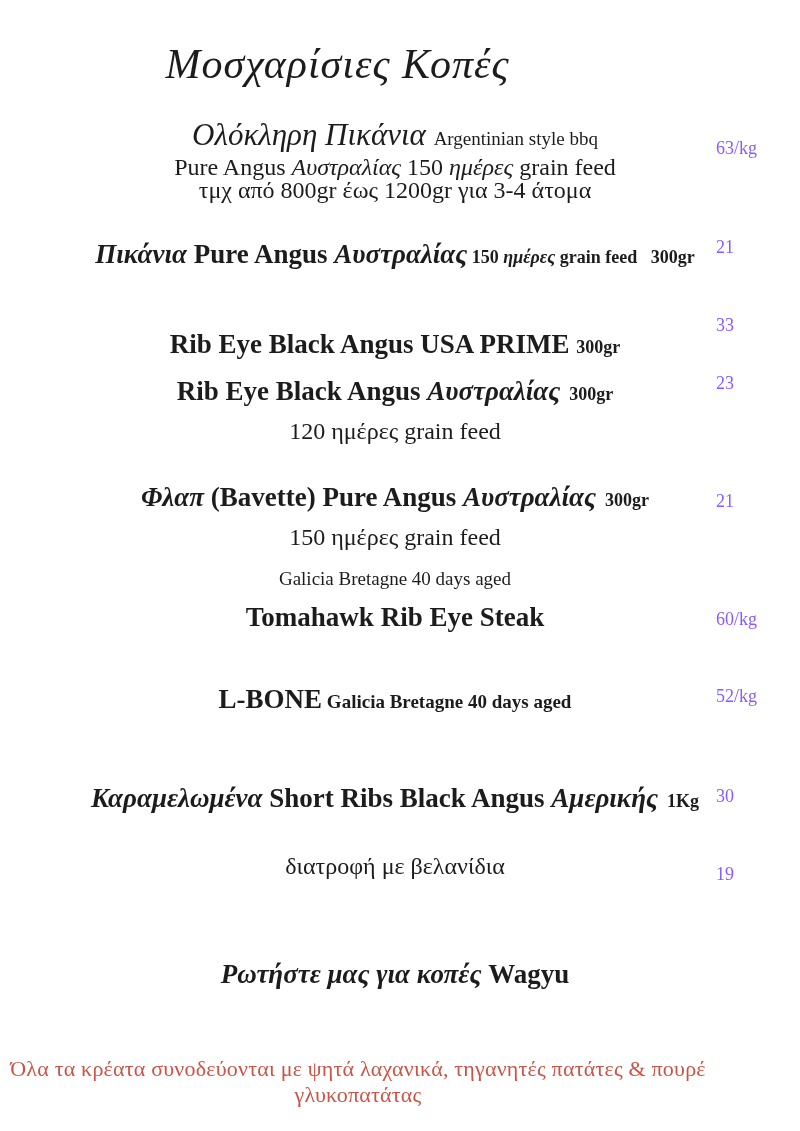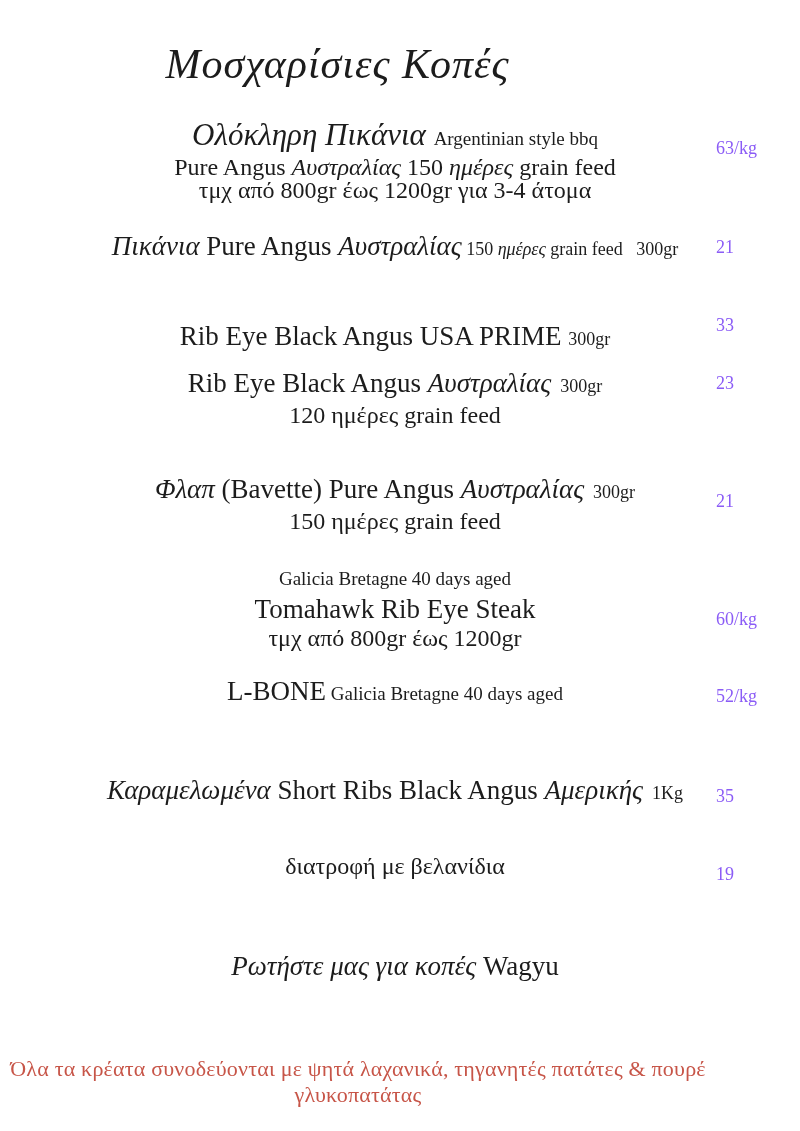--- a/index.html
+++ b/index.html
@@ -19,21 +19,21 @@
     letter-spacing: 1px;
   }
 
   .item {
     position: absolute; left: 0; width: 790px;
     text-align: center;
     white-space: pre-wrap;
   }
   .line { display: block; }
   .line.main-xl { font-size: 20px; line-height: 34px; }
-  .line.main    { font-size: 28px; line-height: 36px; }
+  .line.main    { font-size: 28px; line-height: 52px; font-weight: bold; }
   .line.sub     { font-size: 24px; line-height: 23px; }
   .line.annot-line { font-size: 19px; line-height: 24px; }
 
   .seg.script-xl { font-size: 31px; font-style: italic; }
   .seg.script-lg { font-size: 27px; font-style: italic; }
   .seg.serif-lg  { font-size: 27px; font-style: normal; }
   .seg.script    { font-style: italic; }
   .seg.plain     { font-style: normal; }
   .seg.annot     { font-size: 19px; font-style: normal; }
   .seg.small     { font-size: 18px; font-style: normal; }
@@ -62,25 +62,25 @@
       <div class="item" style="top: 118px;"><div class="line main-xl"><span class="seg script-xl">Ολόκληρη Πικάνια </span><span class="seg annot">Argentinian style bbq</span></div><div class="line sub"><span class="seg plain">Pure Angus </span><span class="seg script">Αυστραλίας</span><span class="seg plain"> 150 </span><span class="seg script">ημέρες</span><span class="seg plain"> grain feed</span></div><div class="line sub"><span class="seg plain">τμχ από 800gr έως 1200gr για 3-4 άτομα</span></div></div>
       <div class="price" style="top: 138px;">63/kg</div>
       <div class="item" style="top: 228px;"><div class="line main"><span class="seg script-lg">Πικάνια</span><span class="seg serif-lg"> Pure Angus </span><span class="seg script-lg">Αυστραλίας</span><span class="seg small"> 150 </span><span class="seg small-script">ημέρες</span><span class="seg small"> grain feed   </span><span class="seg small">300gr</span></div></div>
       <div class="price" style="top: 237px;">21</div>
       <div class="item" style="top: 318px;"><div class="line main"><span class="seg serif-lg">Rib Eye Black Angus USA PRIME </span><span class="seg small">300gr</span></div></div>
       <div class="price" style="top: 315px;">33</div>
       <div class="item" style="top: 365px;"><div class="line main"><span class="seg serif-lg">Rib Eye Black Angus </span><span class="seg script-lg">Αυστραλίας</span><span class="seg small">  300gr</span></div><div class="line sub"><span class="seg plain">120 ημέρες grain feed</span></div></div>
       <div class="price" style="top: 373px;">23</div>
       <div class="item" style="top: 471px;"><div class="line main"><span class="seg script-lg">Φλαπ</span><span class="seg serif-lg"> (Bavette) Pure Angus </span><span class="seg script-lg">Αυστραλίας</span><span class="seg small">  300gr</span></div><div class="line sub"><span class="seg plain">150 ημέρες grain feed</span></div></div>
       <div class="price" style="top: 491px;">21</div>
-      <div class="item" style="top: 567px;"><div class="line annot-line"><span class="seg plain">Galicia Bretagne 40 days aged</span></div><div class="line main"><span class="seg serif-lg">Tomahawk Rib Eye Steak</span></div><div class="line sub"><span class="seg plain">τμχ από 800gr έως 1200gr</span></div></div>
+      <div class="item" style="top: 567px;"><div class="line annot-line"><span class="seg plain">Galicia Bretagne 40 days aged</span></div><div class="line main"><span class="seg serif-lg">Tomahawk Rib Eye Steak</span></div></div>
       <div class="price" style="top: 609px;">60/kg</div>
       <div class="item" style="top: 673px;"><div class="line main"><span class="seg serif-lg">L-BONE</span><span class="seg annot"> Galicia Bretagne 40 days aged</span></div></div>
       <div class="price" style="top: 686px;">52/kg</div>
       <div class="item" style="top: 772px;"><div class="line main"><span class="seg script-lg">Καραμελωμένα</span><span class="seg serif-lg"> Short Ribs Black Angus </span><span class="seg script-lg">Αμερικής</span><span class="seg small">  1Kg</span></div></div>
-      <div class="price" style="top: 786px;">35</div>
+      <div class="price" style="top: 786px;">30</div>
       <div class="item" style="top: 855px;"><div class="line sub"><span class="seg plain">διατροφή με βελανίδια</span></div></div>
       <div class="price" style="top: 864px;">19</div>
       <div class="item" style="top: 948px;"><div class="line main"><span class="seg script-lg">Ρωτήστε μας για κοπές</span><span class="seg serif-lg"> Wagyu</span></div></div>
     </div>
 
   <div class="footer-note" style="color: rgb(199, 85, 72);">Όλα τα κρέατα συνοδεύονται με ψητά λαχανικά, τηγανητές πατάτες &amp; πουρέ γλυκοπατάτας</div>
 </div>
 
 </body></html>

